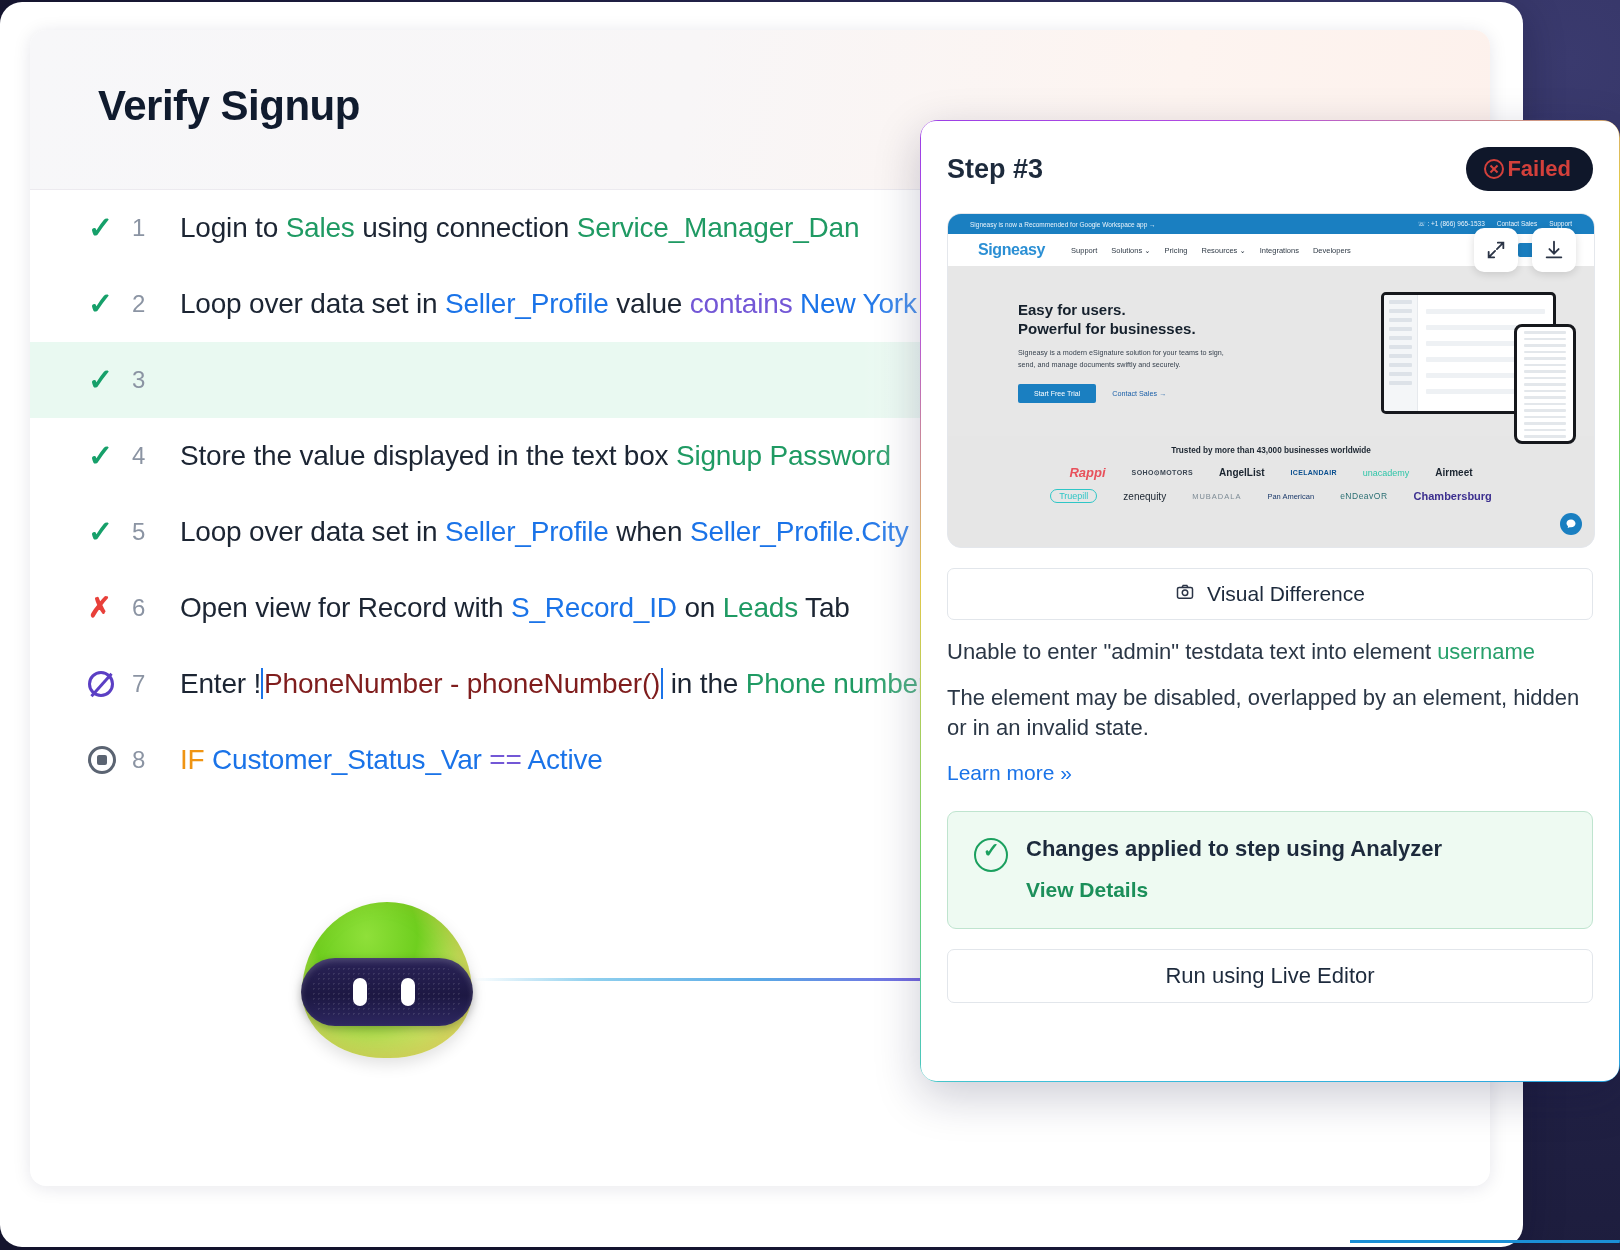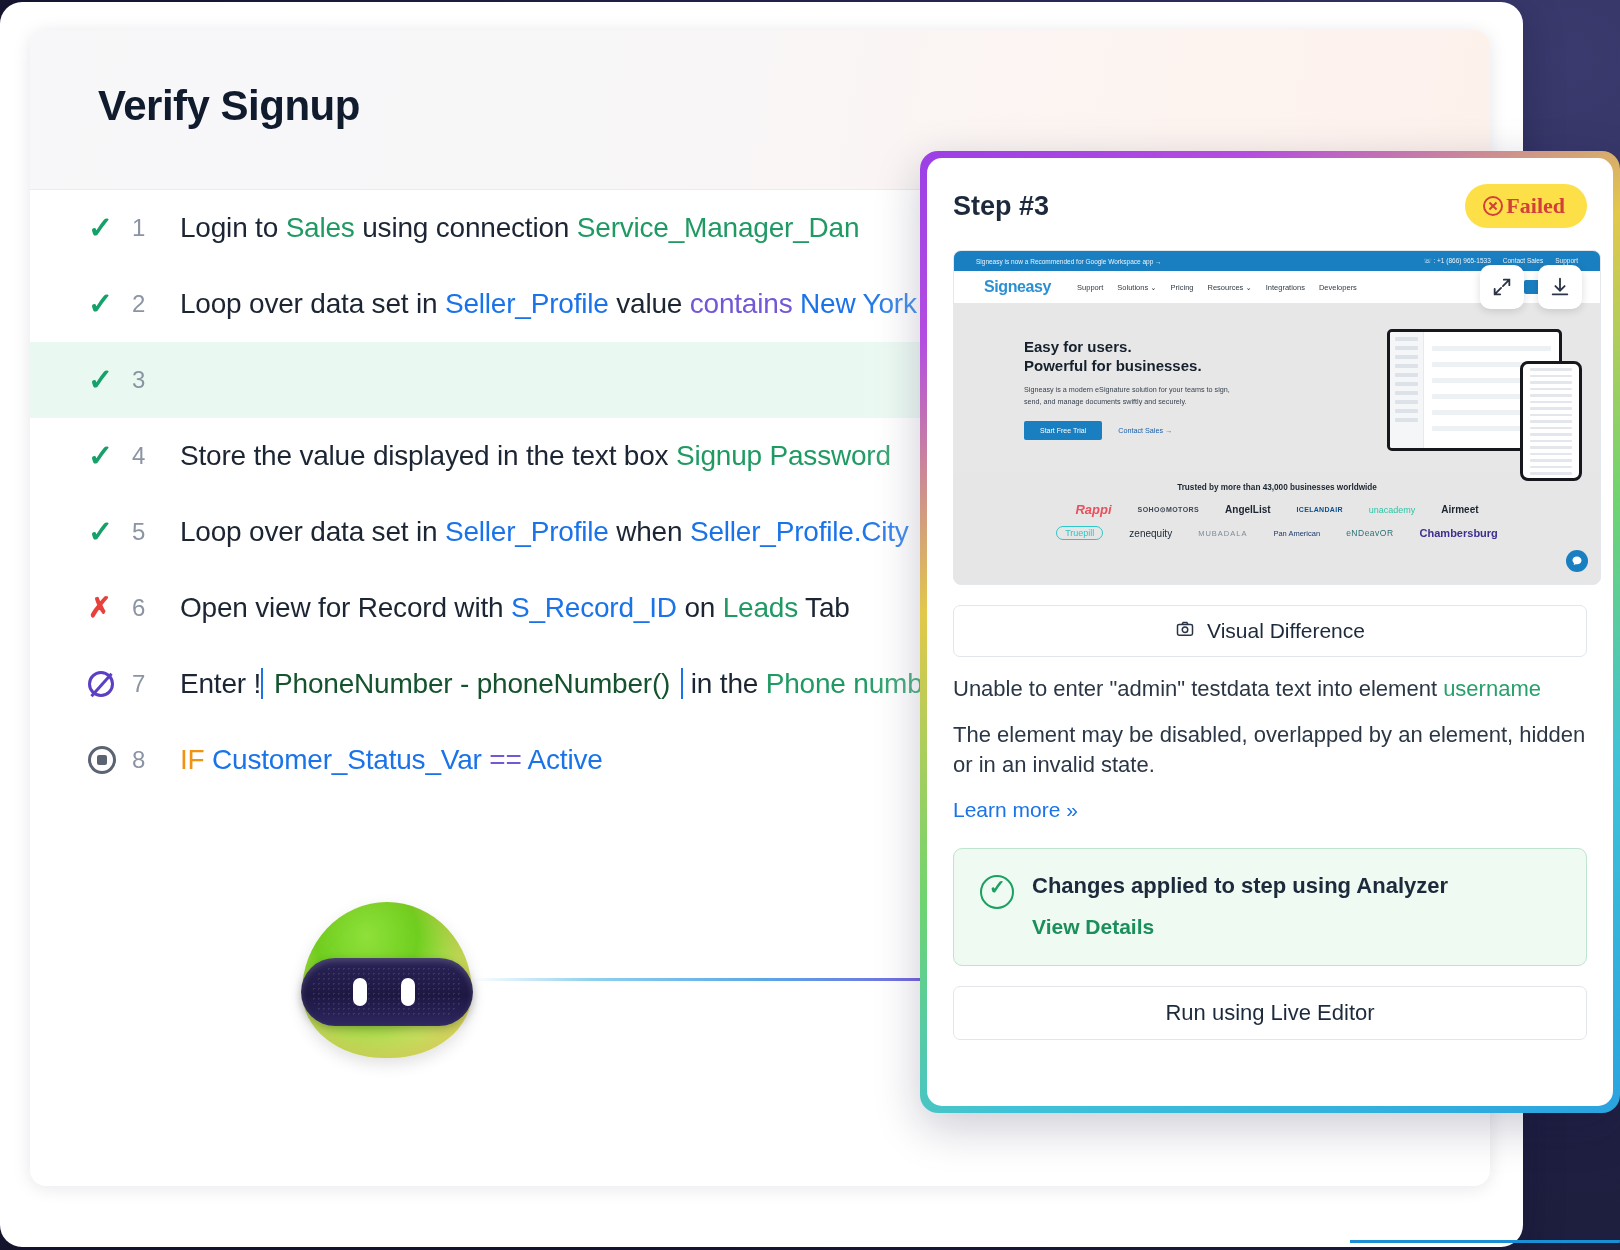--- a/index.html
+++ b/index.html
@@ -111,22 +111,22 @@
     letter-spacing: -0.2px;
   }
   .step-text .t-green { color: #1f9a63; }
   .step-text .t-blue  { color: #1a73e8; }
   .step-text .t-purple{ color: #7357d6; }
   .step-text .t-orange{ color: #ef9412; }
   .step-text .t-plain { color: #1c2533; text-align: right; }
   .step-text .t-cursor {
     border-left: 2px solid #1a73e8;
     border-right: 2px solid #1a73e8;
-    padding: 0 11px;
-    color: #14532d;
+    padding: 0 1px;
+    color: #7f1d1d;
   }
 
   
   .list-fade {
     position: absolute;
     left: 830px; top: 160px;
     width: 640px; height: 690px;
     background: linear-gradient(90deg, rgba(255,255,255,0) 0%, rgba(255,255,255,.85) 30%, #fff 62%);
     pointer-events: none;
   }
@@ -179,67 +179,66 @@
     left: 908px; top: 938px;
     width: 22px; height: 22px;
     border-radius: 50%;
     background: #ffffff;
     border: 4px solid #8b3fe0;
   }
 
   
   .detail-panel {
     position: absolute;
-    left: 920px; top: 151px;
+    left: 920px; top: 120px;
     width: 700px; height: 962px;
     border-radius: 18px;
-    padding: 7px;
+    padding: 1px;
     background: linear-gradient(150deg,#9b3fe6 0%, #b44de0 14%, #e2c84a 34%, #6fd46f 55%, #3fc2d8 74%, #2aa3e0 100%);
     box-shadow: 0 14px 46px rgba(20,20,60,.22);
   }
   .detail-inner {
     position: relative;
     width: 100%; height: 100%;
     background: #ffffff;
     border-radius: 15px;
     overflow: hidden;
     padding: 26px 26px 0 26px;
   }
   .detail-head {
     display: flex; align-items: center; justify-content: space-between;
     margin-bottom: 22px;
   }
   .step-label { font-size: 27px; font-weight: 700; color: #1d2a3c; }
   .badge-failed {
     display: flex; align-items: center; gap: 3px;
-    background: #fde047;
+    background: #0f172a;
     color: #d3403b;
     font-size: 22px; font-weight: 600;
     border-radius: 22px;
     padding: 9px 22px 9px 18px;
-    font-family: Liberation Serif, serif;
   }
   .badge-failed .x-circle {
     width: 20px; height: 20px; border-radius: 50%;
     border: 2px solid #d3403b; position: relative;
   }
   .badge-failed .x-circle::before,
   .badge-failed .x-circle::after {
     content:""; position:absolute; left: 3px; top: 7px;
     width: 10px; height: 2px; background: #d3403b;
   }
   .badge-failed .x-circle::before { transform: rotate(45deg); }
   .badge-failed .x-circle::after  { transform: rotate(-45deg); }
 
   
   .preview {
     position: relative;
     width: 648px; height: 335px;
     border: 1px solid #e4e7ec;
-    border-radius: 8px;
+    border-radius: 14px;
     overflow: hidden;
     background: #e6e6e6;
     font-family: "Liberation Sans", sans-serif;
   }
   .pv-topbar {
     height: 20px; background: #1a7fc1;
     display:flex; align-items:center; justify-content: space-between;
     padding: 0 22px;
     font-size: 6.5px; color: #eaf3fb;
   }

